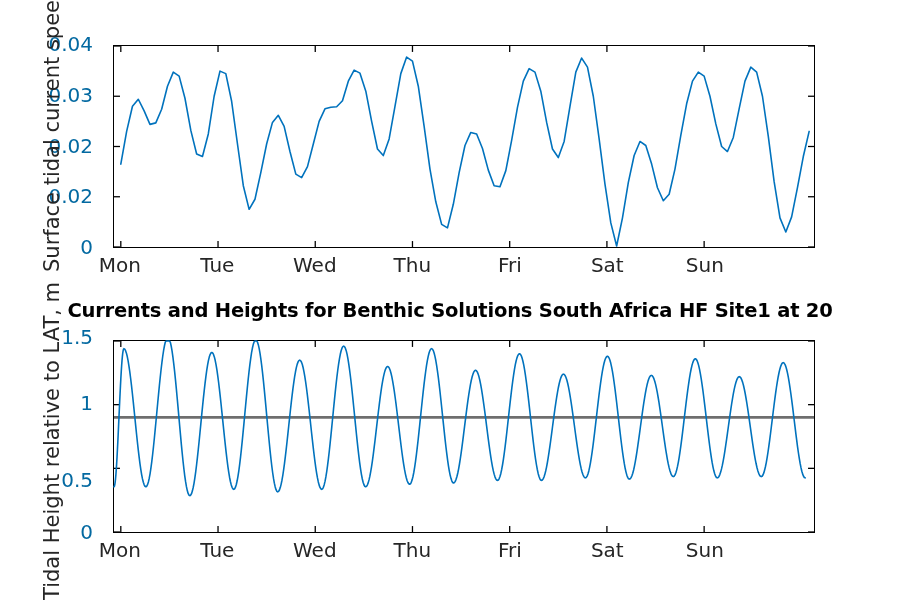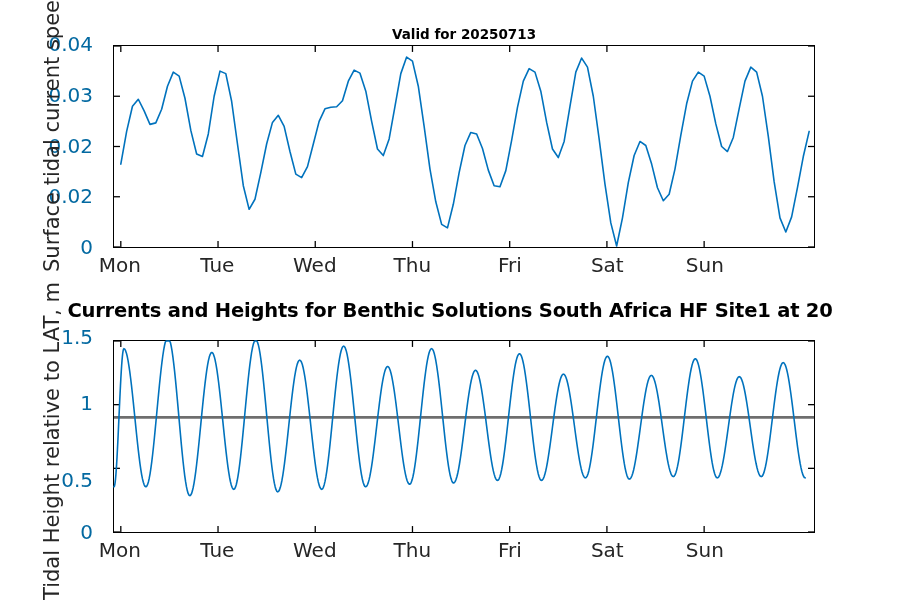--- a/index.html
+++ b/index.html
@@ -106,21 +106,20 @@
     line-height: 1;
   }
   #ylabel-top    { left: 42px;  top: 272px; }
   #ylabel-bottom { left: 42px;  top: 600px; }
 </style>
 </head>
 <body>
 
 <div id="figure">
 
-  <div class="axtitle" id="title-top">Valid for 20250713</div>
 
   <div class="ytickwrap" id="ytw-top">
       <div class="ytick" style="top: 237px; padding-right: 11px;">0</div>
       <div class="ytick" style="top: 186.25px; padding-right: 11px;">0.02</div>
       <div class="ytick" style="top: 135.5px; padding-right: 11px;">0.02</div>
       <div class="ytick" style="top: 84.75px; padding-right: 11px; text-align: right;">0.03</div>
       <div class="ytick" style="top: 34px; padding-right: 11px;">0.04</div>
     </div>
   <div id="xtw-top">
       <div class="xtick" style="left: 119.825px; top: 255px;">Mon</div>

